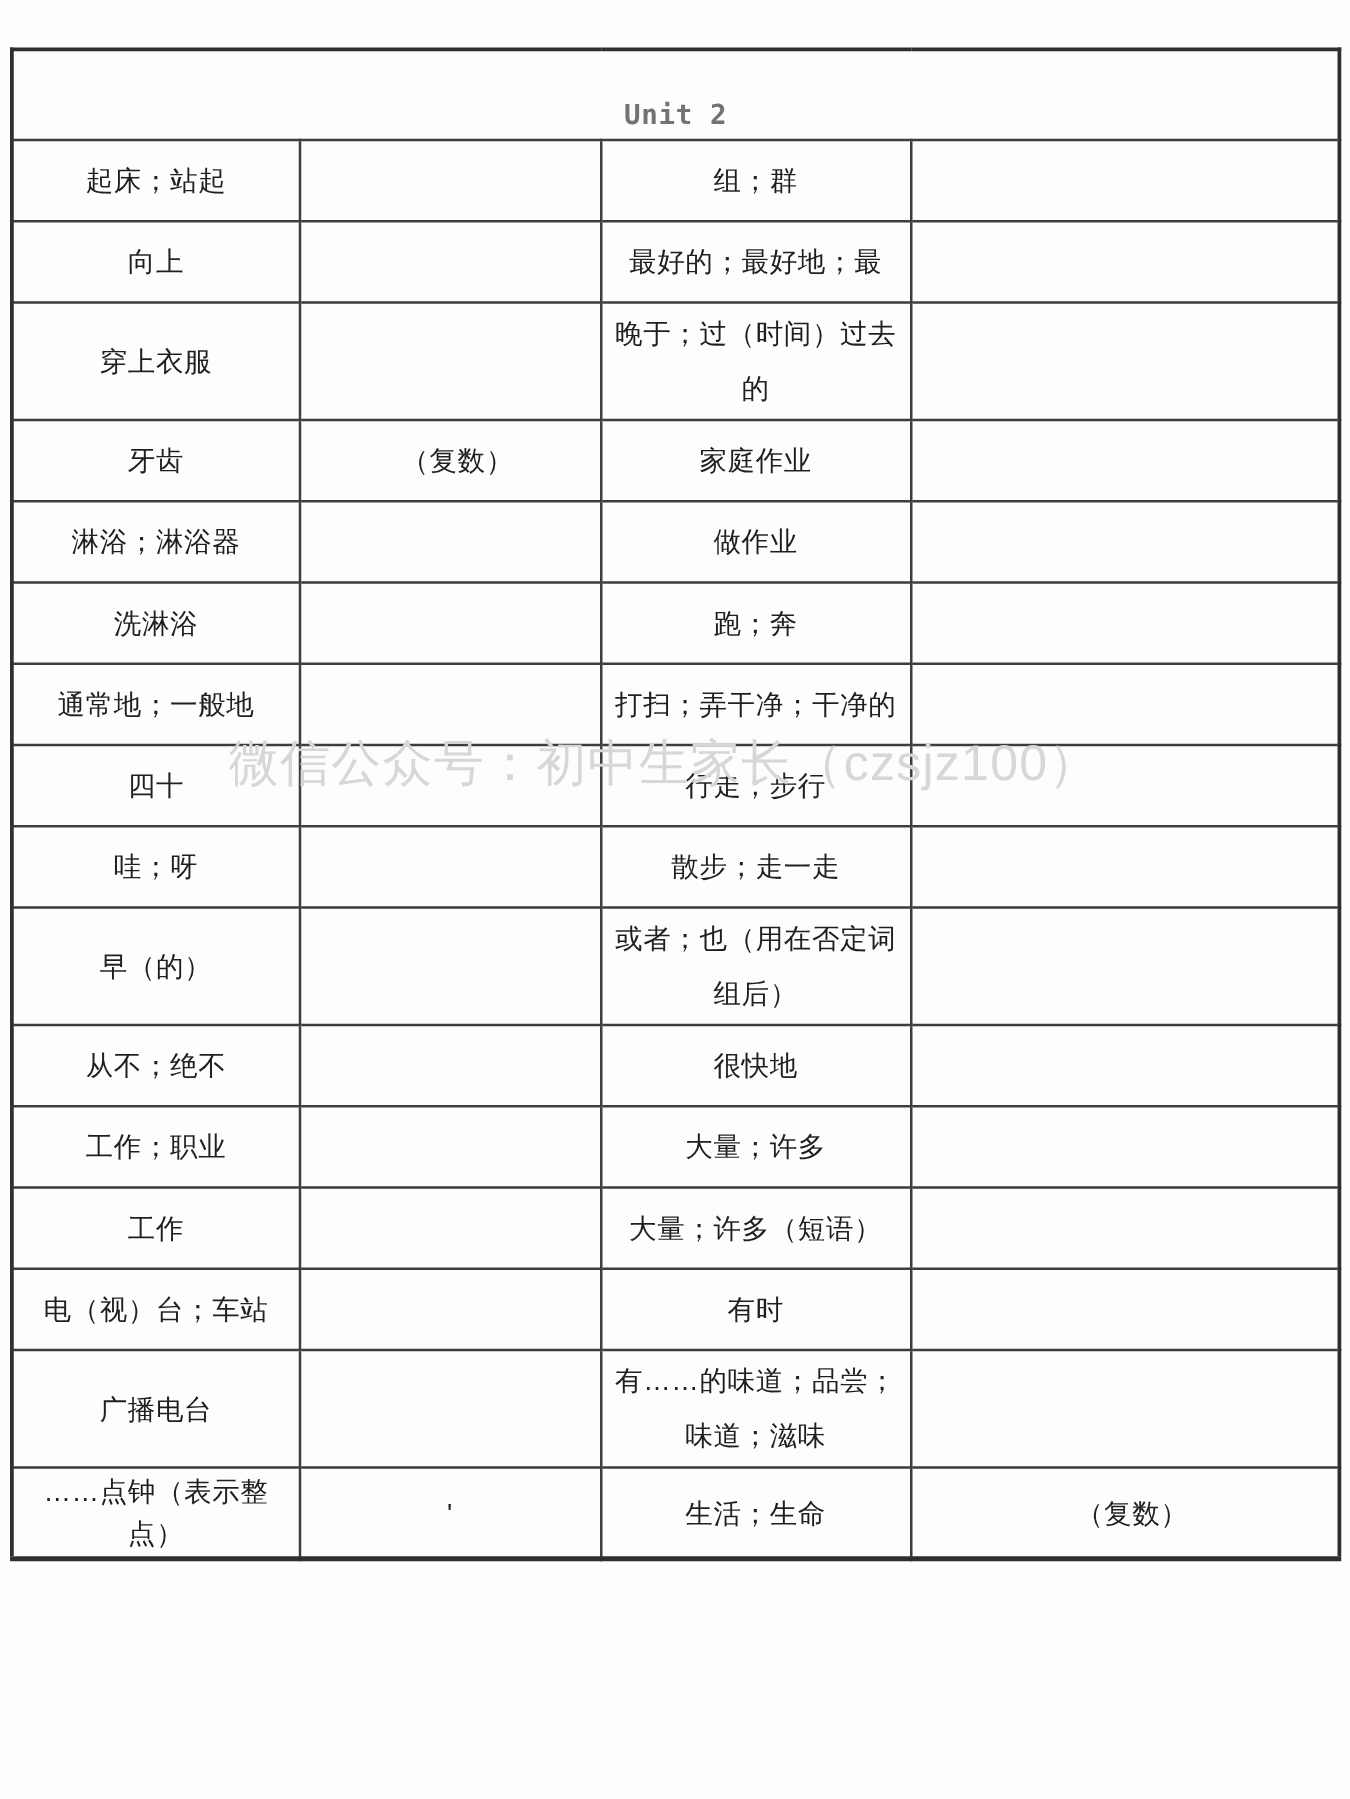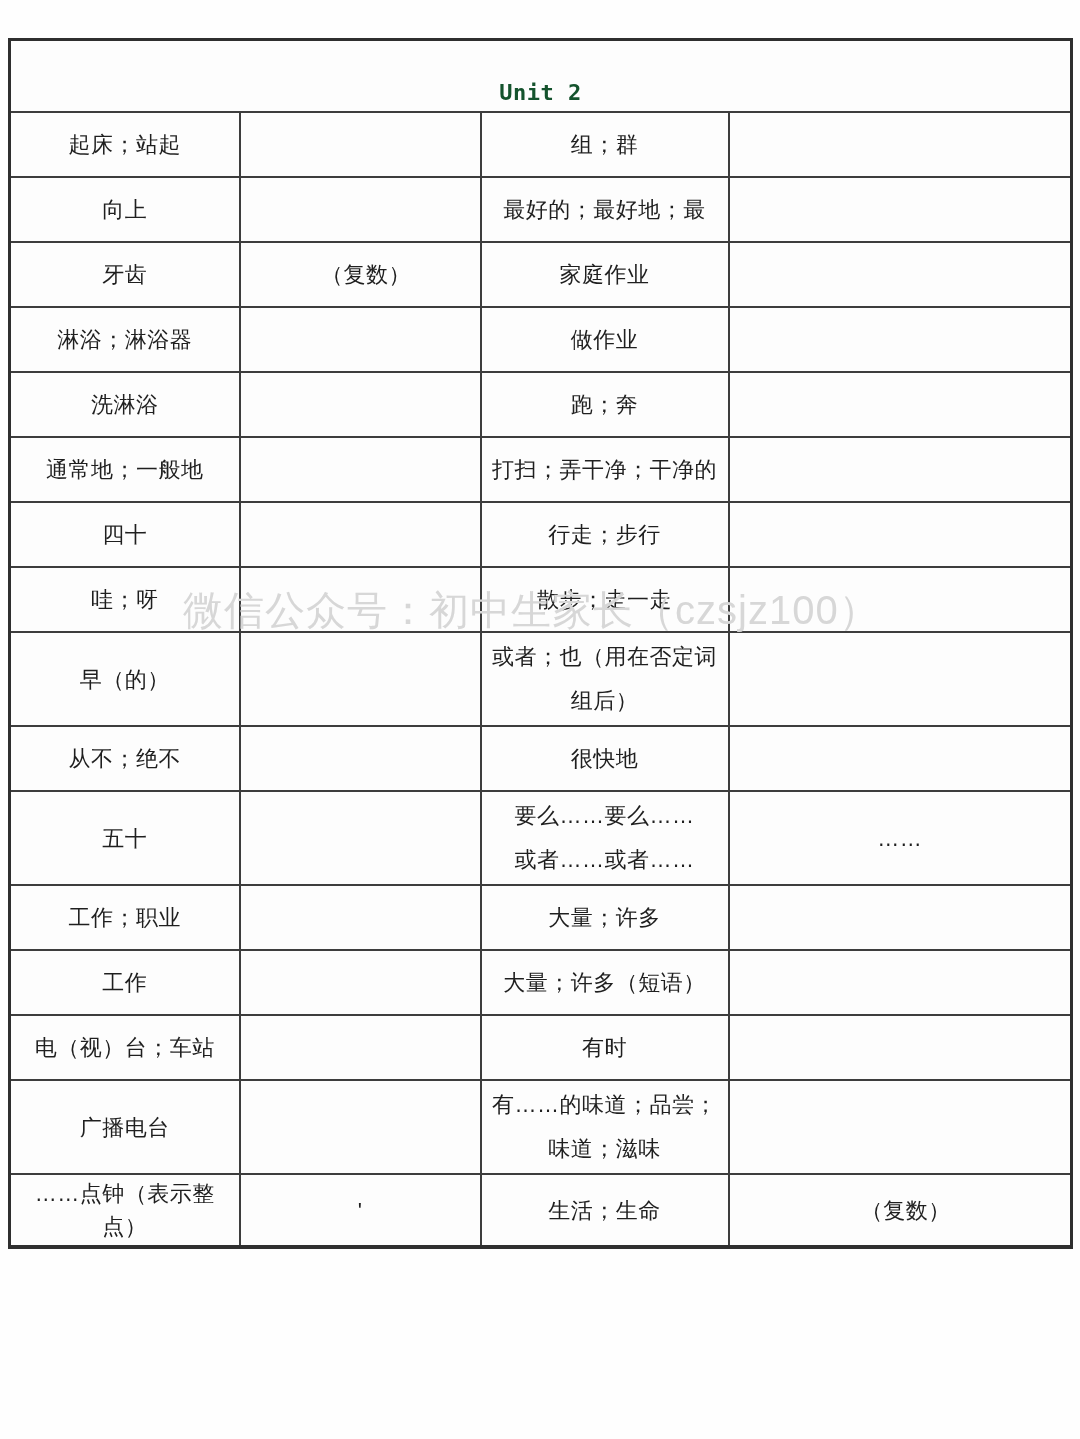--- a/index.html
+++ b/index.html
@@ -78,36 +78,43 @@
   <table class="vocab">
     <colgroup>
       <col style="width:230px">
       <col style="width:241px">
       <col style="width:248px">
       <col style="width:343px">
     </colgroup>
     <thead>
       <tr>
         <td class="header-cell" colspan="4">
-          <span style="color: #14532d;">Unit 2</span>
+          <span style="color: #737373;">Unit 2</span>
         </td>
       </tr>
     </thead>
     <tbody>
 
     <tr>
           <td>起床；站起</td>
           <td></td>
           <td>组；群</td>
           <td></td>
         </tr>
         <tr>
           <td>向上</td>
           <td></td>
           <td>最好的；最好地；最</td>
+          <td></td>
+        </tr>
+        <tr>
+          <td>穿上衣服</td>
+          <td></td>
+          <td class="multi">晚于；过（时间）过去
+的</td>
           <td></td>
         </tr>
         <tr>
           <td>牙齿</td>
           <td class="left">（复数）</td>
           <td>家庭作业</td>
           <td></td>
         </tr>
         <tr>
           <td>淋浴；淋浴器</td>
@@ -146,27 +153,20 @@
 组后）</td>
           <td></td>
         </tr>
         <tr>
           <td>从不；绝不</td>
           <td></td>
           <td>很快地</td>
           <td></td>
         </tr>
         <tr>
-          <td>五十</td>
-          <td></td>
-          <td class="multi">要么……要么……
-或者……或者……</td>
-          <td>……</td>
-        </tr>
-        <tr>
           <td>工作；职业</td>
           <td></td>
           <td>大量；许多</td>
           <td></td>
         </tr>
         <tr>
           <td>工作</td>
           <td></td>
           <td>大量；许多（短语）</td>
           <td></td>

